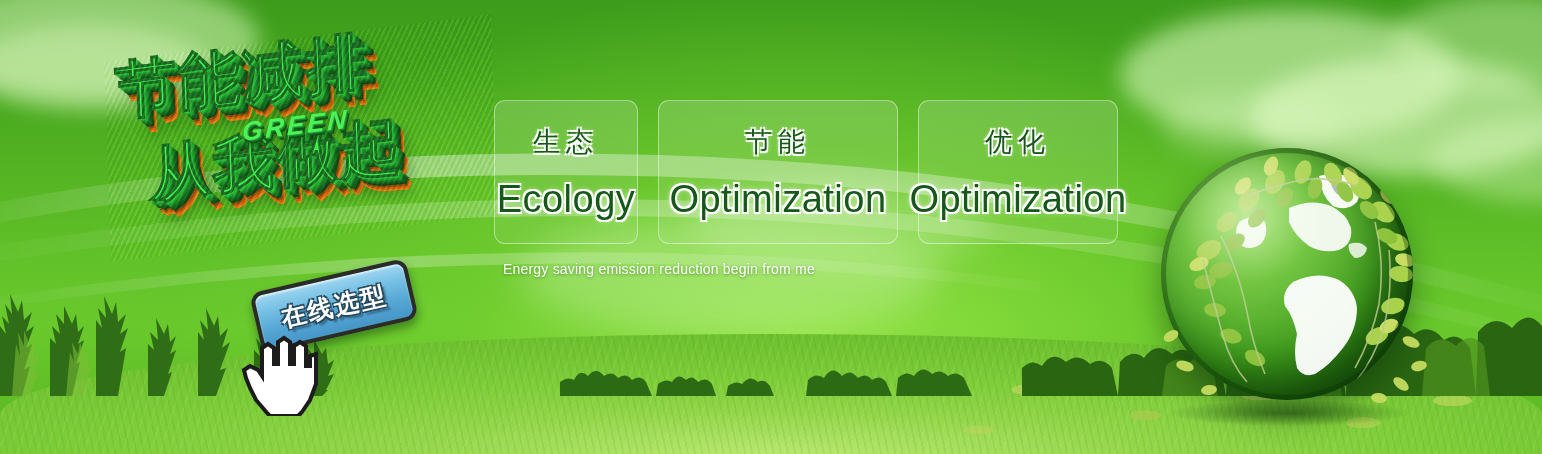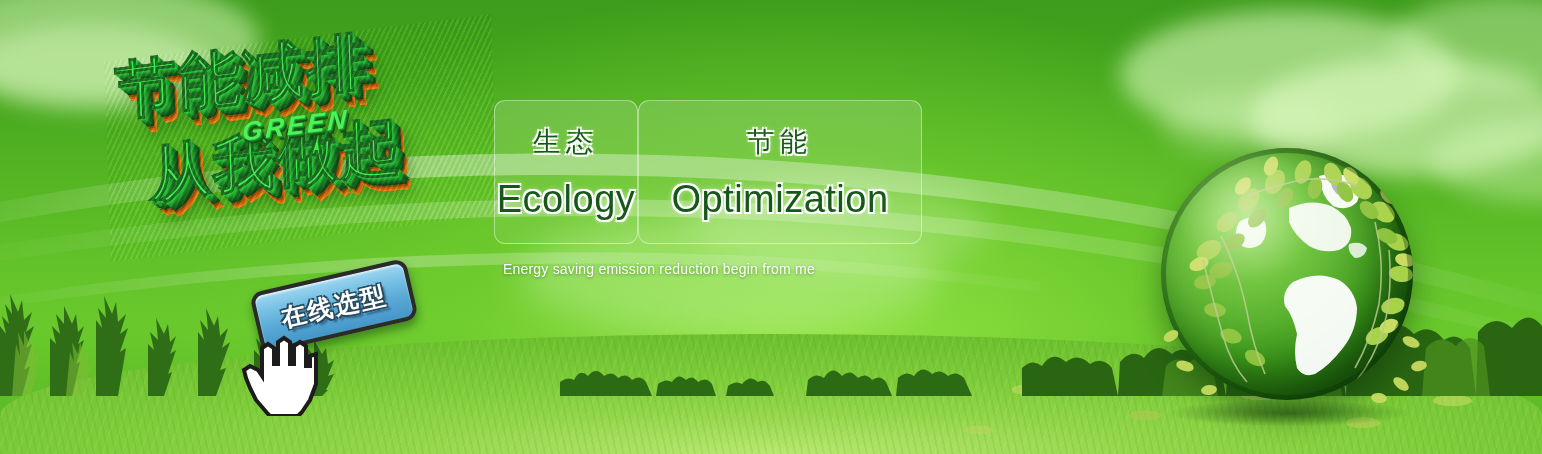--- a/index.html
+++ b/index.html
@@ -109,33 +109,33 @@
     box-shadow:0 6px 10px rgba(10,50,8,.45), inset 0 2px 2px rgba(255,255,255,.65);
     cursor:pointer;
   }
   .cta-label{
     font-size:25px;font-weight:bold;color:#ffffff;letter-spacing:2px;
     text-shadow:-1.5px -1.5px 0 #274a5e,1.5px -1.5px 0 #274a5e,-1.5px 1.5px 0 #274a5e,1.5px 1.5px 0 #274a5e, 3px 4px 2px rgba(20,50,70,.5);
   }
   .hand{position:absolute;left:-20px;top:18px;width:78px;height:86px;pointer-events:none;}
 
   
-  .cards{position:absolute;left:494px;top:100px;display:flex;align-items:center;}
+  .cards{position:absolute;left:494px;top:100px;display:flex;gap:20px;align-items:center;}
   .card{
     position:relative;
     height:144px;
     border:1px solid rgba(255,255,255,.42);
     border-radius:11px;
     background:linear-gradient(180deg, rgba(255,255,255,.17) 0%, rgba(255,255,255,.10) 45%, rgba(255,255,255,.06) 100%);
     display:flex;flex-direction:column;align-items:center;justify-content:center;
     box-sizing:border-box;
     cursor:pointer;
   }
   .card-1{width:144px;}
-  .card-2{width:284px;}
+  .card-2{width:240px;}
   .card-3{width:200px;}
   .card-cn{
     font-size:27px;color:#16571a;letter-spacing:6px;margin-bottom:18px;
     text-shadow:-1.6px -1.6px 0 #fff,1.6px -1.6px 0 #fff,-1.6px 1.6px 0 #fff,1.6px 1.6px 0 #fff,
                 0 0 5px rgba(255,255,255,.95);
   }
   .card-en{
     font-size:38px;color:#16571a;letter-spacing:.5px;
     text-shadow:-1.7px -1.7px 0 #fff,1.7px -1.7px 0 #fff,-1.7px 1.7px 0 #fff,1.7px 1.7px 0 #fff,
                 0 0 6px rgba(255,255,255,.95);
@@ -256,20 +256,24 @@
     <path d="M28 84 L16 70 L10 58 L6 48 L4 40 L10 36 L18 40 L22 46 L22 18 L28 14 L34 18 L34 34 L38 34 L38 12 L44 8 L50 12 L50 34 L54 34 L54 16 L60 12 L66 16 L66 36 L70 36 L70 26 L76 24 L76 54 L70 70 L62 82 L58 86 L30 86 Z" fill="#ffffff" stroke="#1c1c1c" stroke-width="4" stroke-linejoin="miter"></path>
   </svg>
 
   <div class="cards">
     <div class="card card-1">
       <div class="card-cn">生态</div>
       <div class="card-en">Ecology</div>
     </div>
     <div class="card card-2">
       <div class="card-cn">节能</div>
+      <div class="card-en">Optimization</div>
+    </div>
+    <div class="card card-3">
+      <div class="card-cn">优化</div>
       <div class="card-en">Optimization</div>
     </div>
   </div>
 
   <div class="tagline">Energy saving emission reduction begin from me</div>
 
   <div class="globe-wrap">
     <div class="globe"></div>
     <svg style="position:absolute;left:0;top:0;width:290px;height:290px;" viewBox="0 0 290 290">
       <defs>

